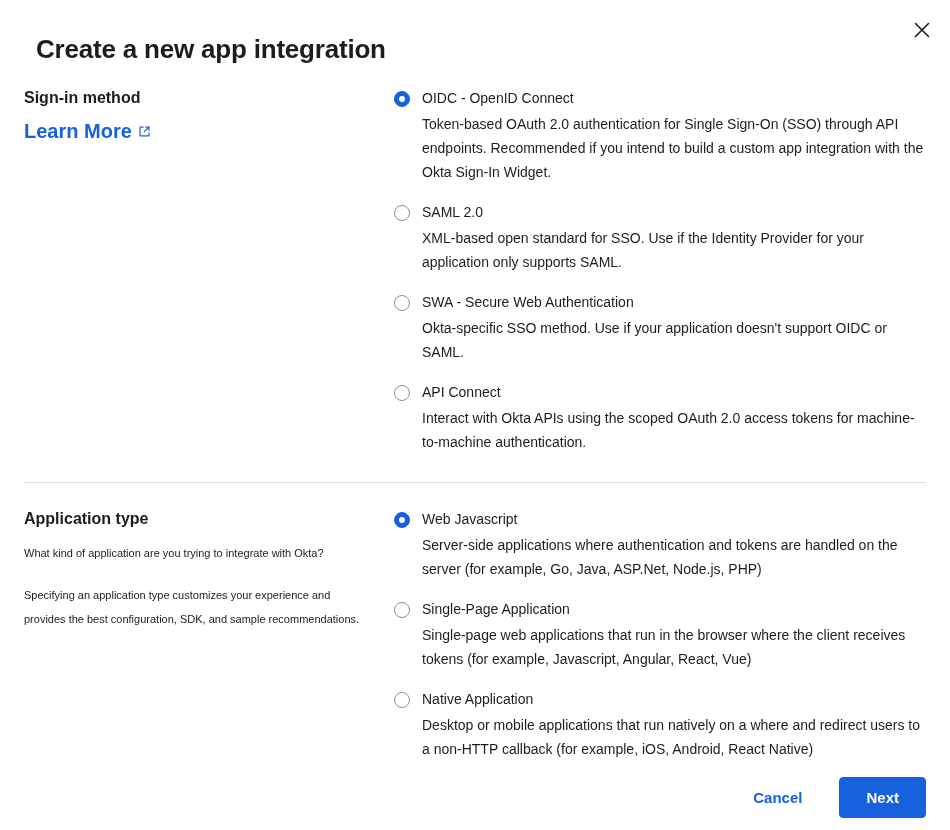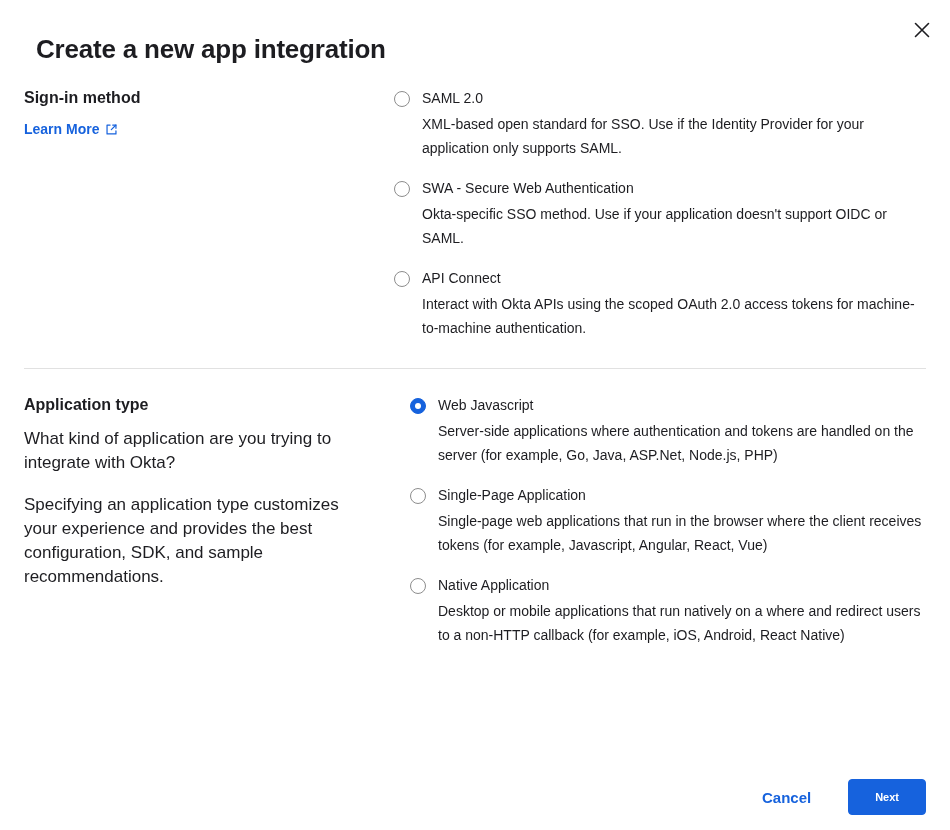--- a/index.html
+++ b/index.html
@@ -58,31 +58,31 @@
   }
 
   .section-label {
     font-size: 16px;
     font-weight: bold;
     line-height: 20px;
     color: #1d1d21;
     margin: 0 0 12px 0;
   }
   .section-desc {
-    font-size: 17px;
+    font-size: 11px;
     line-height: 24px;
     color: #1d1d21;
     margin: 0 0 18px 0;
     max-width: 345px;
   }
   .learn-more {
     display: inline-flex;
     align-items: center;
     gap: 6px;
-    font-size: 14px;
+    font-size: 20px;
     font-weight: bold;
     color: #1662dd;
     text-decoration: none;
     cursor: pointer;
   }
   .learn-more svg { display: block; }
 
   .radio-group { margin: 0; padding: 0; }
   .radio-row {
     display: flex;
@@ -129,21 +129,21 @@
     max-width: 510px;
   }
 
   .divider {
     height: 1px;
     background: #e1e1e1;
     margin: 28px 24px 0 24px;
   }
 
   .section-signin { padding-top: 22px; }
-  .section-apptype { padding-top: 26px; gap: 16px; }
+  .section-apptype { padding-top: 26px; }
 
   .footer {
     position: absolute;
     left: 0;
     right: 0;
     bottom: 0;
     height: 66px;
     display: flex;
     align-items: center;
     justify-content: flex-end;
@@ -157,21 +157,21 @@
     font-size: 15px;
     font-weight: bold;
     font-family: inherit;
     padding: 10px 14px;
     cursor: pointer;
   }
   .btn-next {
     border: 1px solid #1662dd;
     background: #1662dd;
     color: #ffffff;
-    font-size: 11px;
+    font-size: 15px;
     font-weight: bold;
     font-family: inherit;
     padding: 11px 26px;
     border-radius: 4px;
     cursor: pointer;
   }
 </style>
 </head>
 <body>
 
@@ -197,20 +197,27 @@
             <path d="M5.5 2.2H2.2v9.6h9.6V8.5" stroke="#1662dd" stroke-width="1.3" fill="none" stroke-linecap="round" stroke-linejoin="round"></path>
             <path d="M8.3 2.2h3.5v3.5" stroke="#1662dd" stroke-width="1.3" fill="none" stroke-linecap="round" stroke-linejoin="round"></path>
             <path d="M11.8 2.2 L6.8 7.2" stroke="#1662dd" stroke-width="1.3" fill="none" stroke-linecap="round"></path>
           </svg>
         </span>
       </a>
     </div>
     <div class="section-right">
       <div class="radio-group">
 
+        <div class="radio-row">
+          <span class="radio-outer checked"></span>
+          <div class="radio-text">
+            <div class="radio-title">OIDC - OpenID Connect</div>
+            <div class="radio-desc">Token-based OAuth 2.0 authentication for Single Sign-On (SSO) through API endpoints. Recommended if you intend to build a custom app integration with the Okta Sign-In Widget.</div>
+          </div>
+        </div>
 
         <div class="radio-row">
           <span class="radio-outer"></span>
           <div class="radio-text">
             <div class="radio-title">SAML 2.0</div>
             <div class="radio-desc">XML-based open standard for SSO. Use if the Identity Provider for your application only supports SAML.</div>
           </div>
         </div>
 
         <div class="radio-row">

